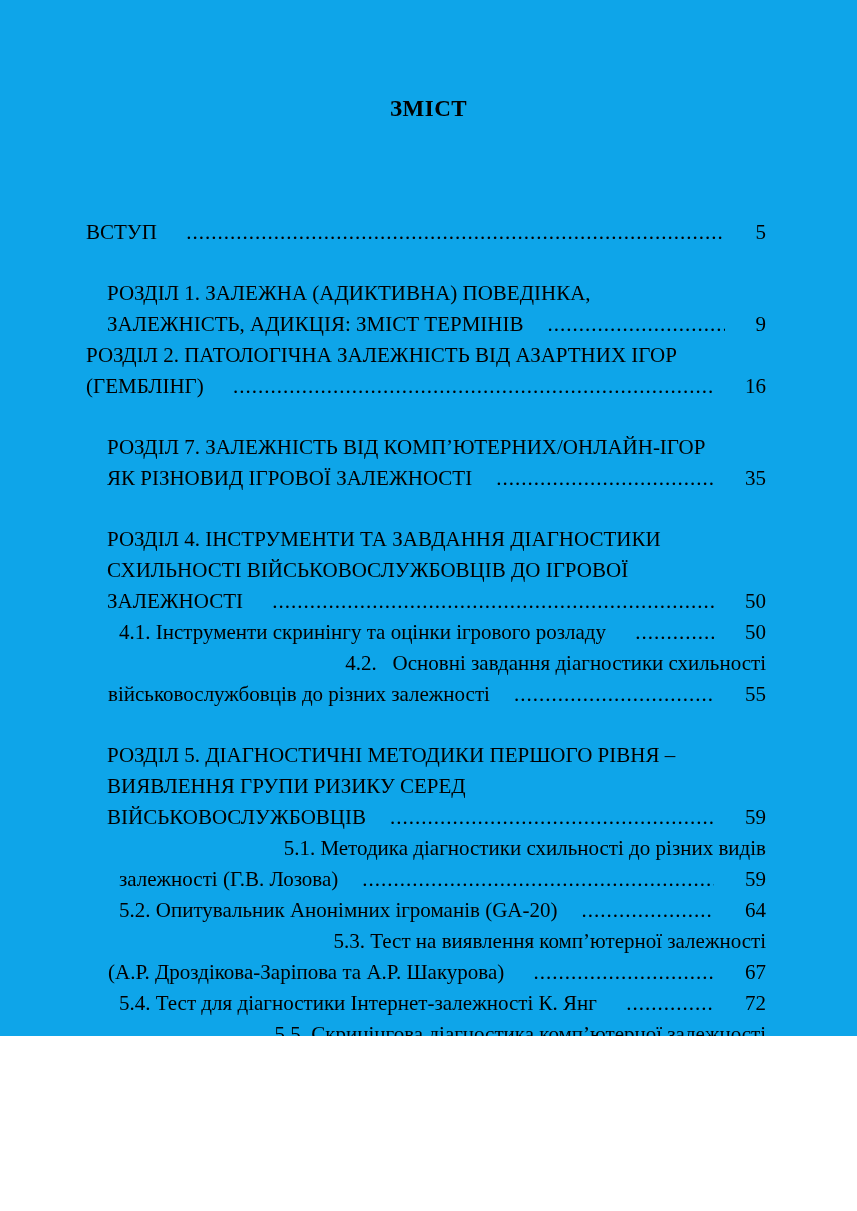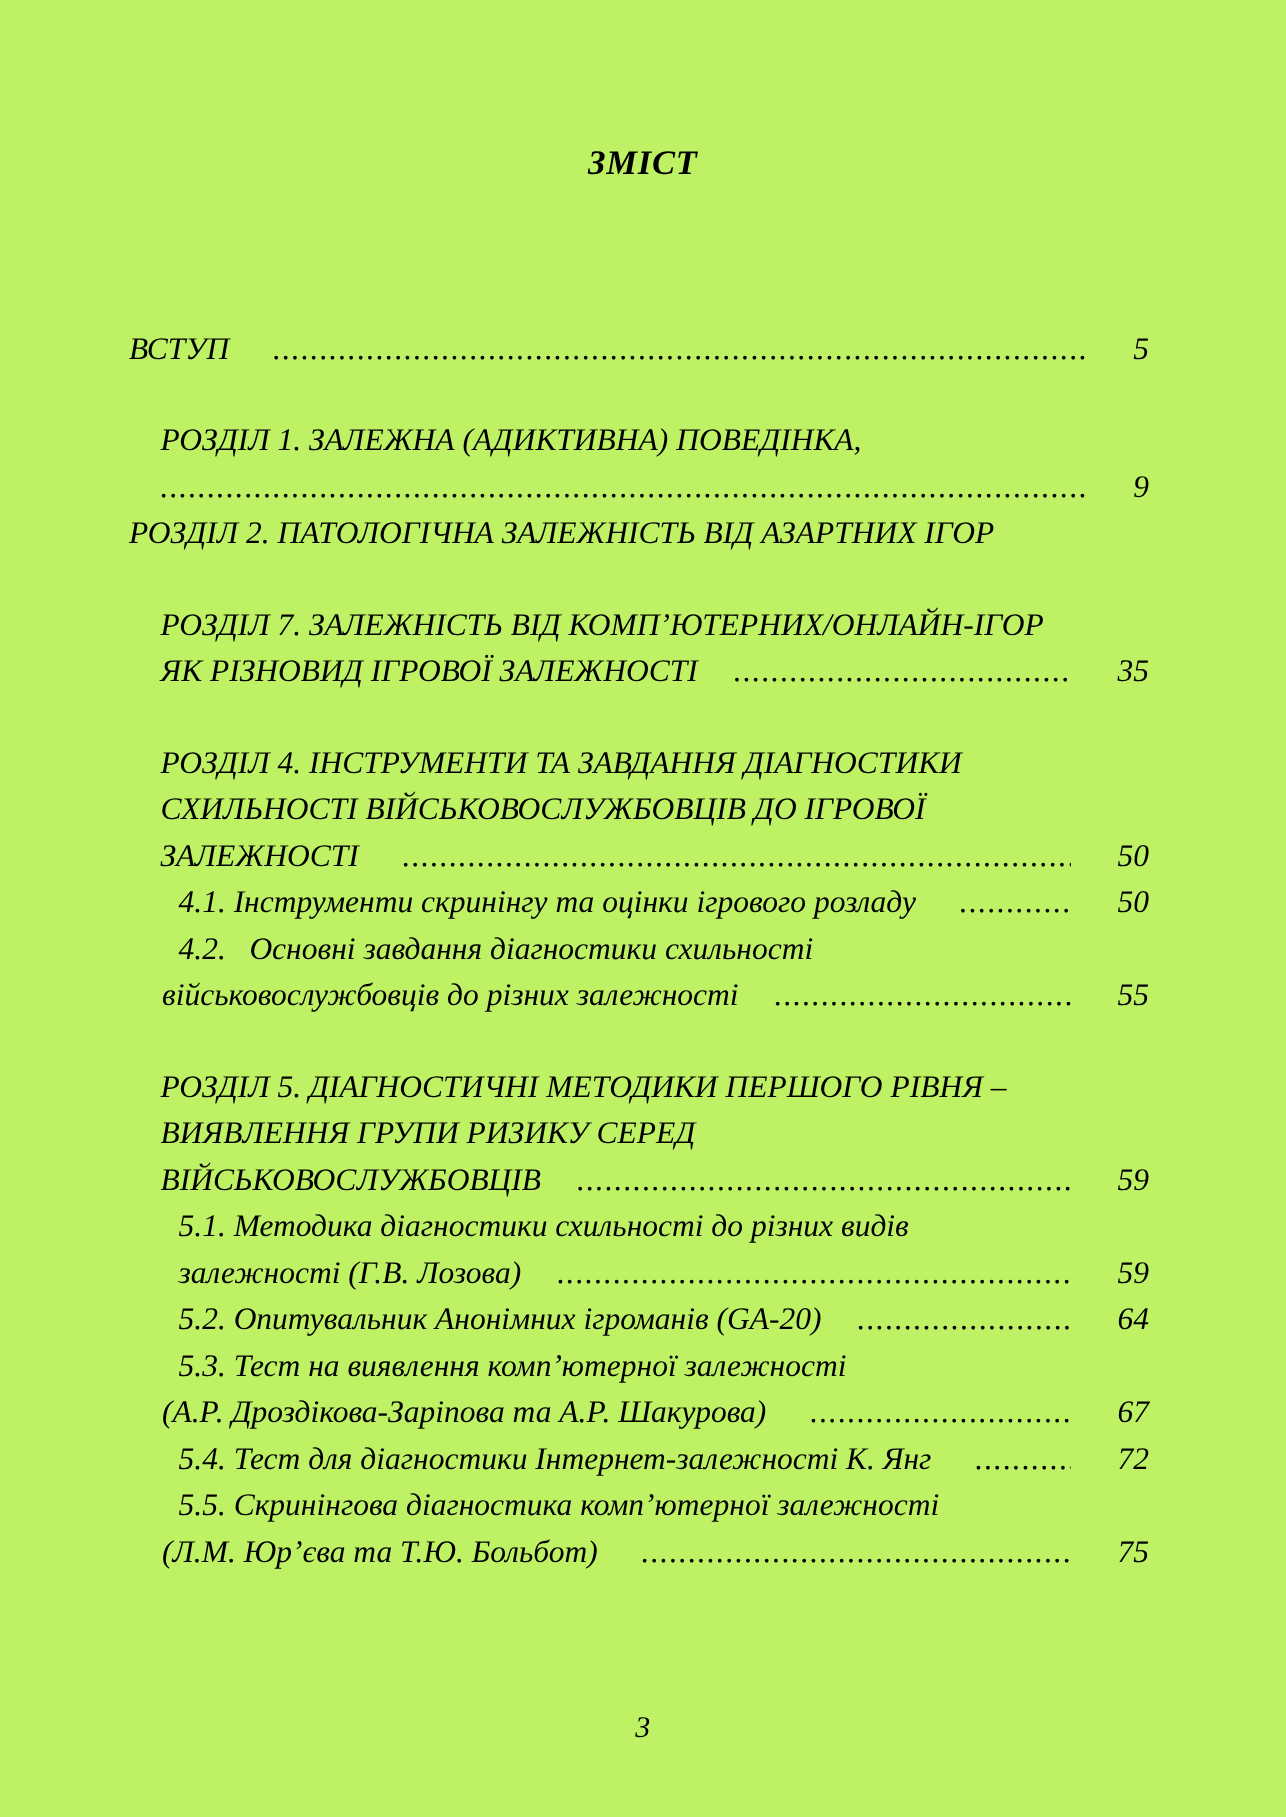--- a/index.html
+++ b/index.html
@@ -3,27 +3,26 @@
 <meta charset="utf-8">
 <style>
   html, body {
     margin: 0;
     padding: 0;
     background: #ffffff;
   }
   .doc-page {
     position: relative;
     width: 857px;
-    height: 1211px;
-    background: #bef264;
+    height: 1036px;
+    background: #0ea5e9;
     color: #000000;
     font-family: "Liberation Serif", "DejaVu Serif", serif;
     font-size: 21px;
     overflow: hidden;
-    font-style: italic;
   }
   .doc-title {
     margin-top: 95px;
     text-align: center;
     font-weight: bold;
     font-size: 23px;
     line-height: 27px;
     letter-spacing: 0.5px;
   }
   .toc {
@@ -35,21 +34,21 @@
     display: flex;
     align-items: baseline;
     line-height: 31px;
     padding-right: 5px;
     gap: 24px;
   }
   .line .txt {
     flex: 0 0 auto;
     white-space: pre;
   }
-  .line.ind-sub     { padding-left: 33px; }
+  .line.ind-sub     { padding-left: 33px; justify-content: flex-end; }
   .line.ind-subcont { padding-left: 22px; }
   .dots {
     flex: 1 1 0;
     overflow: hidden;
     white-space: nowrap;
     min-width: 0;
   }
   .dots::after {
     content: "....................................................................................................................................................................................................";
     letter-spacing: 1px;
@@ -80,27 +79,33 @@
           <span class="txt">ВСТУП </span>
           <span class="dots"></span>
           <span class="pnum">5</span>
         </div>
       </div>
       <div class="entry gap">
         <div class="line">
           <span class="txt">РОЗДІЛ 1. ЗАЛЕЖНА (АДИКТИВНА) ПОВЕДІНКА,</span>
         </div>
         <div class="line">
+          <span class="txt">ЗАЛЕЖНІСТЬ, АДИКЦІЯ: ЗМІСТ ТЕРМІНІВ</span>
           <span class="dots"></span>
           <span class="pnum">9</span>
         </div>
       </div>
       <div class="entry">
         <div class="line">
           <span class="txt">РОЗДІЛ 2. ПАТОЛОГІЧНА ЗАЛЕЖНІСТЬ ВІД АЗАРТНИХ ІГОР</span>
+        </div>
+        <div class="line">
+          <span class="txt">(ГЕМБЛІНГ) </span>
+          <span class="dots"></span>
+          <span class="pnum">16</span>
         </div>
       </div>
       <div class="entry gap">
         <div class="line">
           <span class="txt">РОЗДІЛ 7. ЗАЛЕЖНІСТЬ ВІД КОМП’ЮТЕРНИХ/ОНЛАЙН-ІГОР</span>
         </div>
         <div class="line">
           <span class="txt">ЯК РІЗНОВИД ІГРОВОЇ ЗАЛЕЖНОСТІ</span>
           <span class="dots"></span>
           <span class="pnum">35</span>

